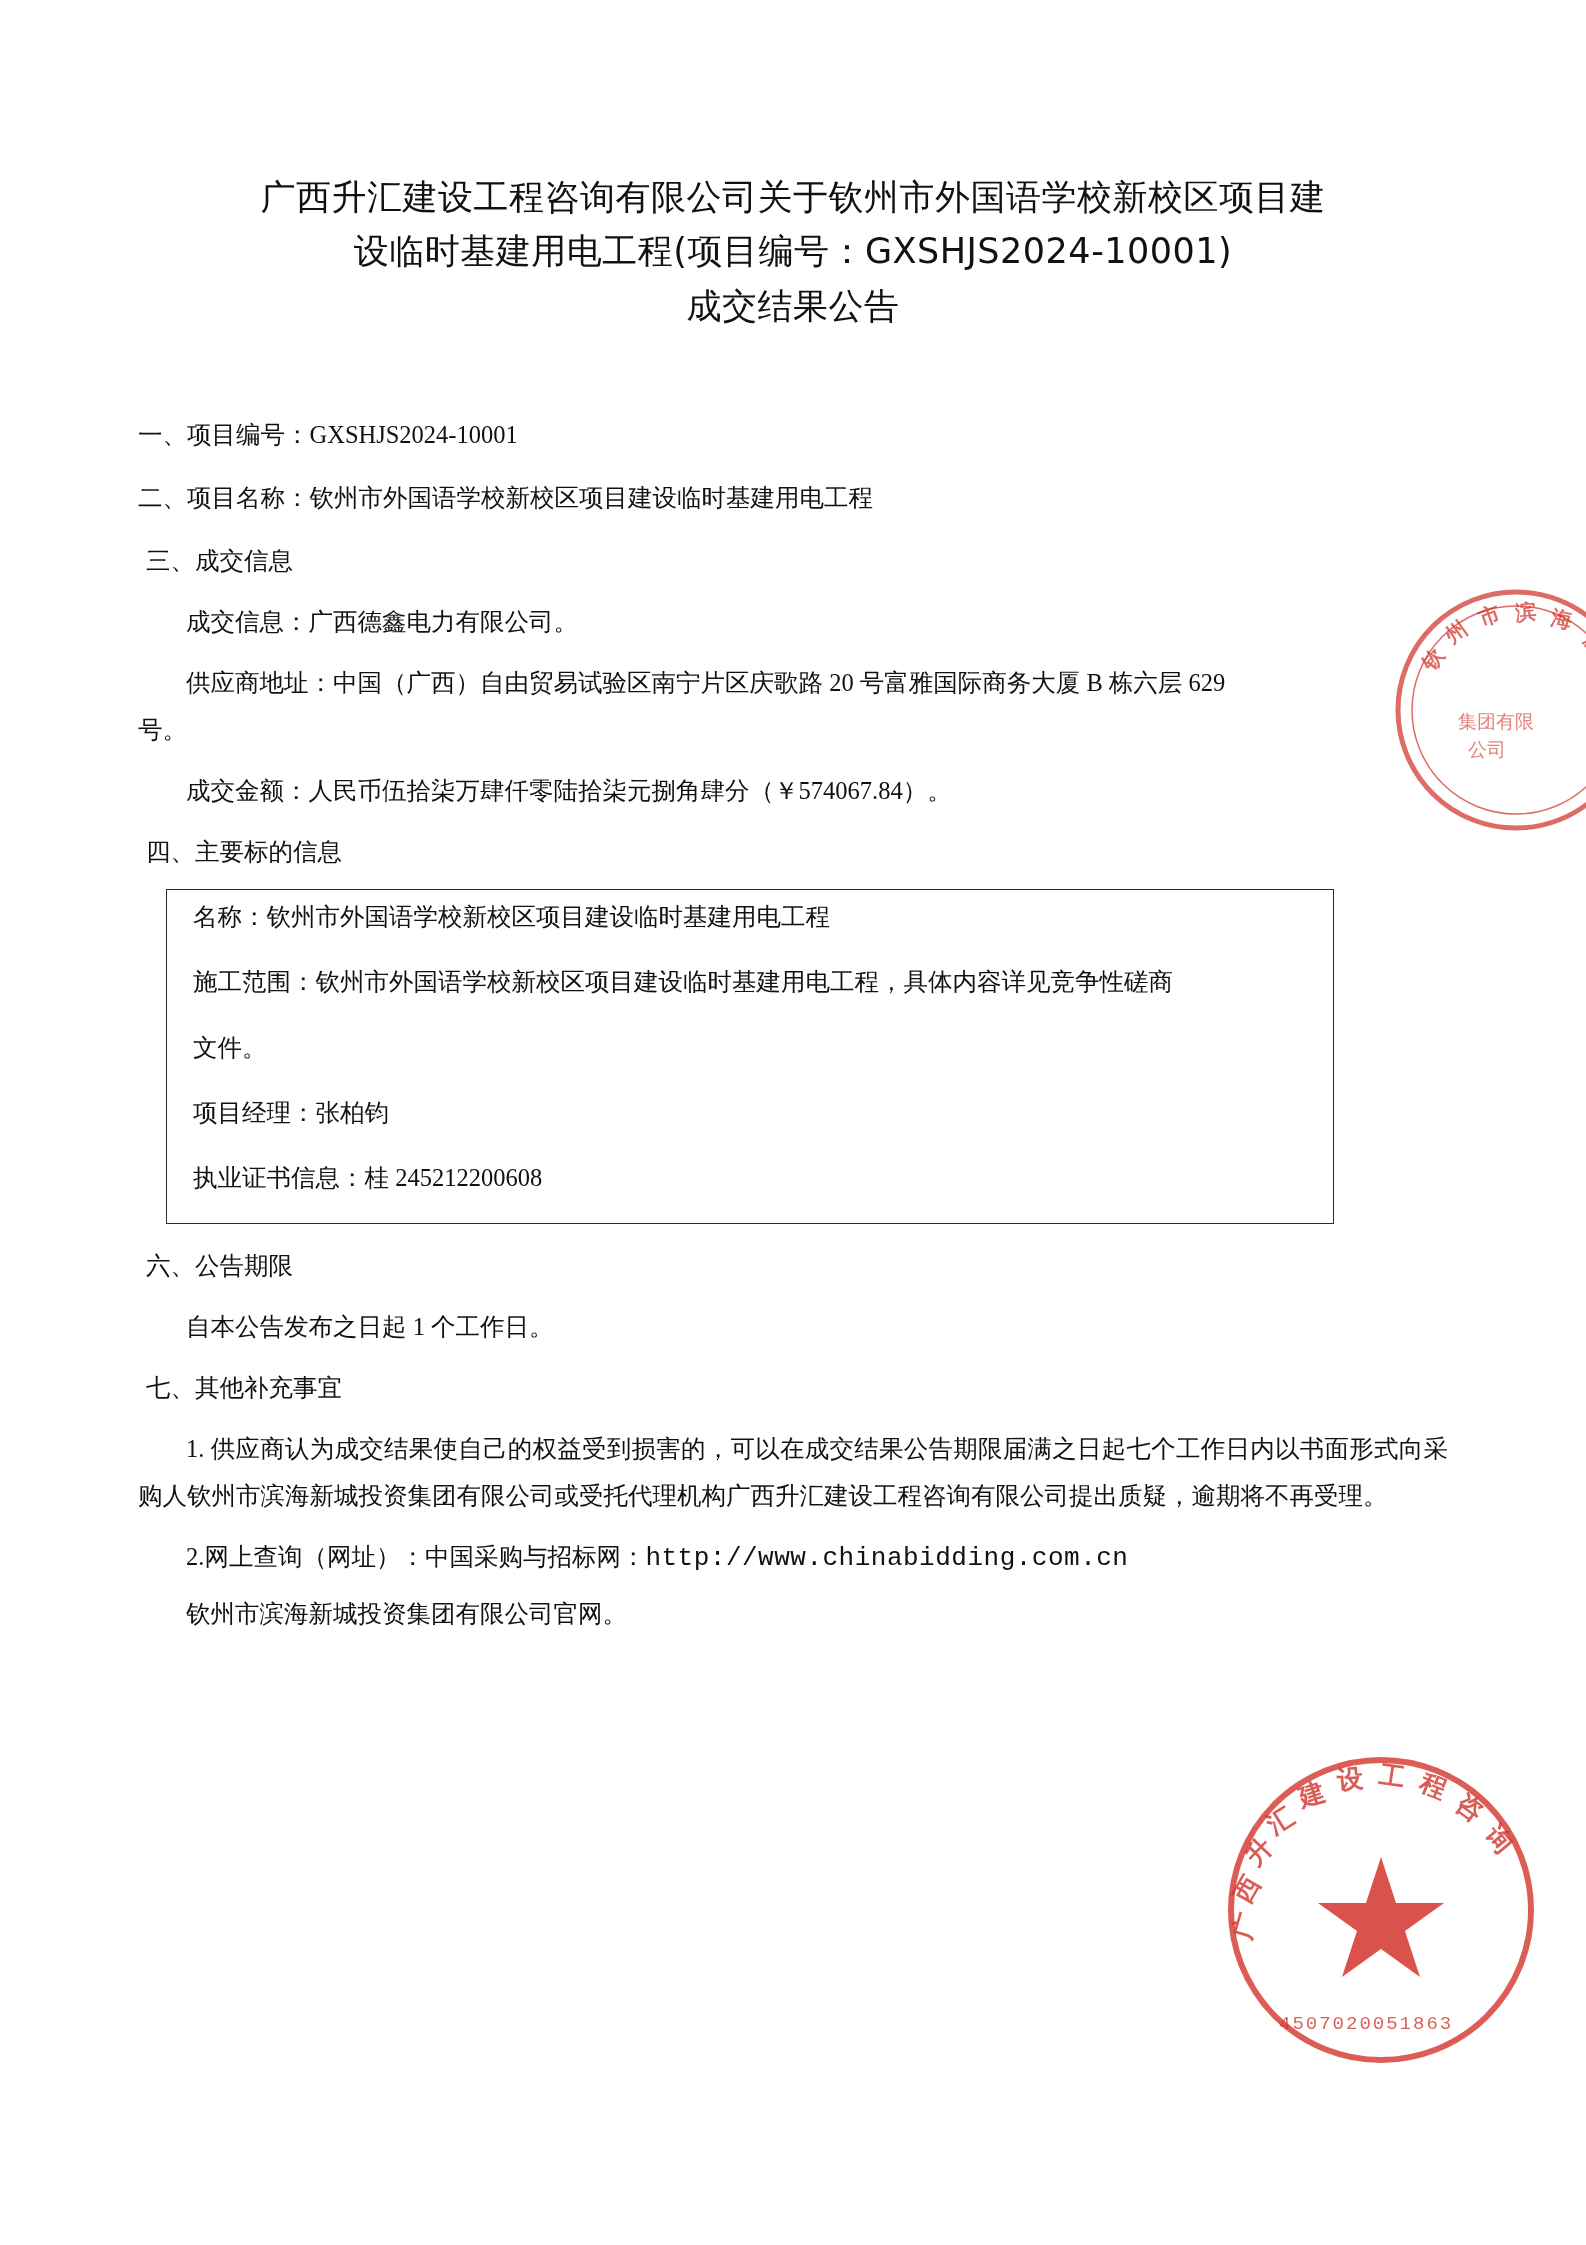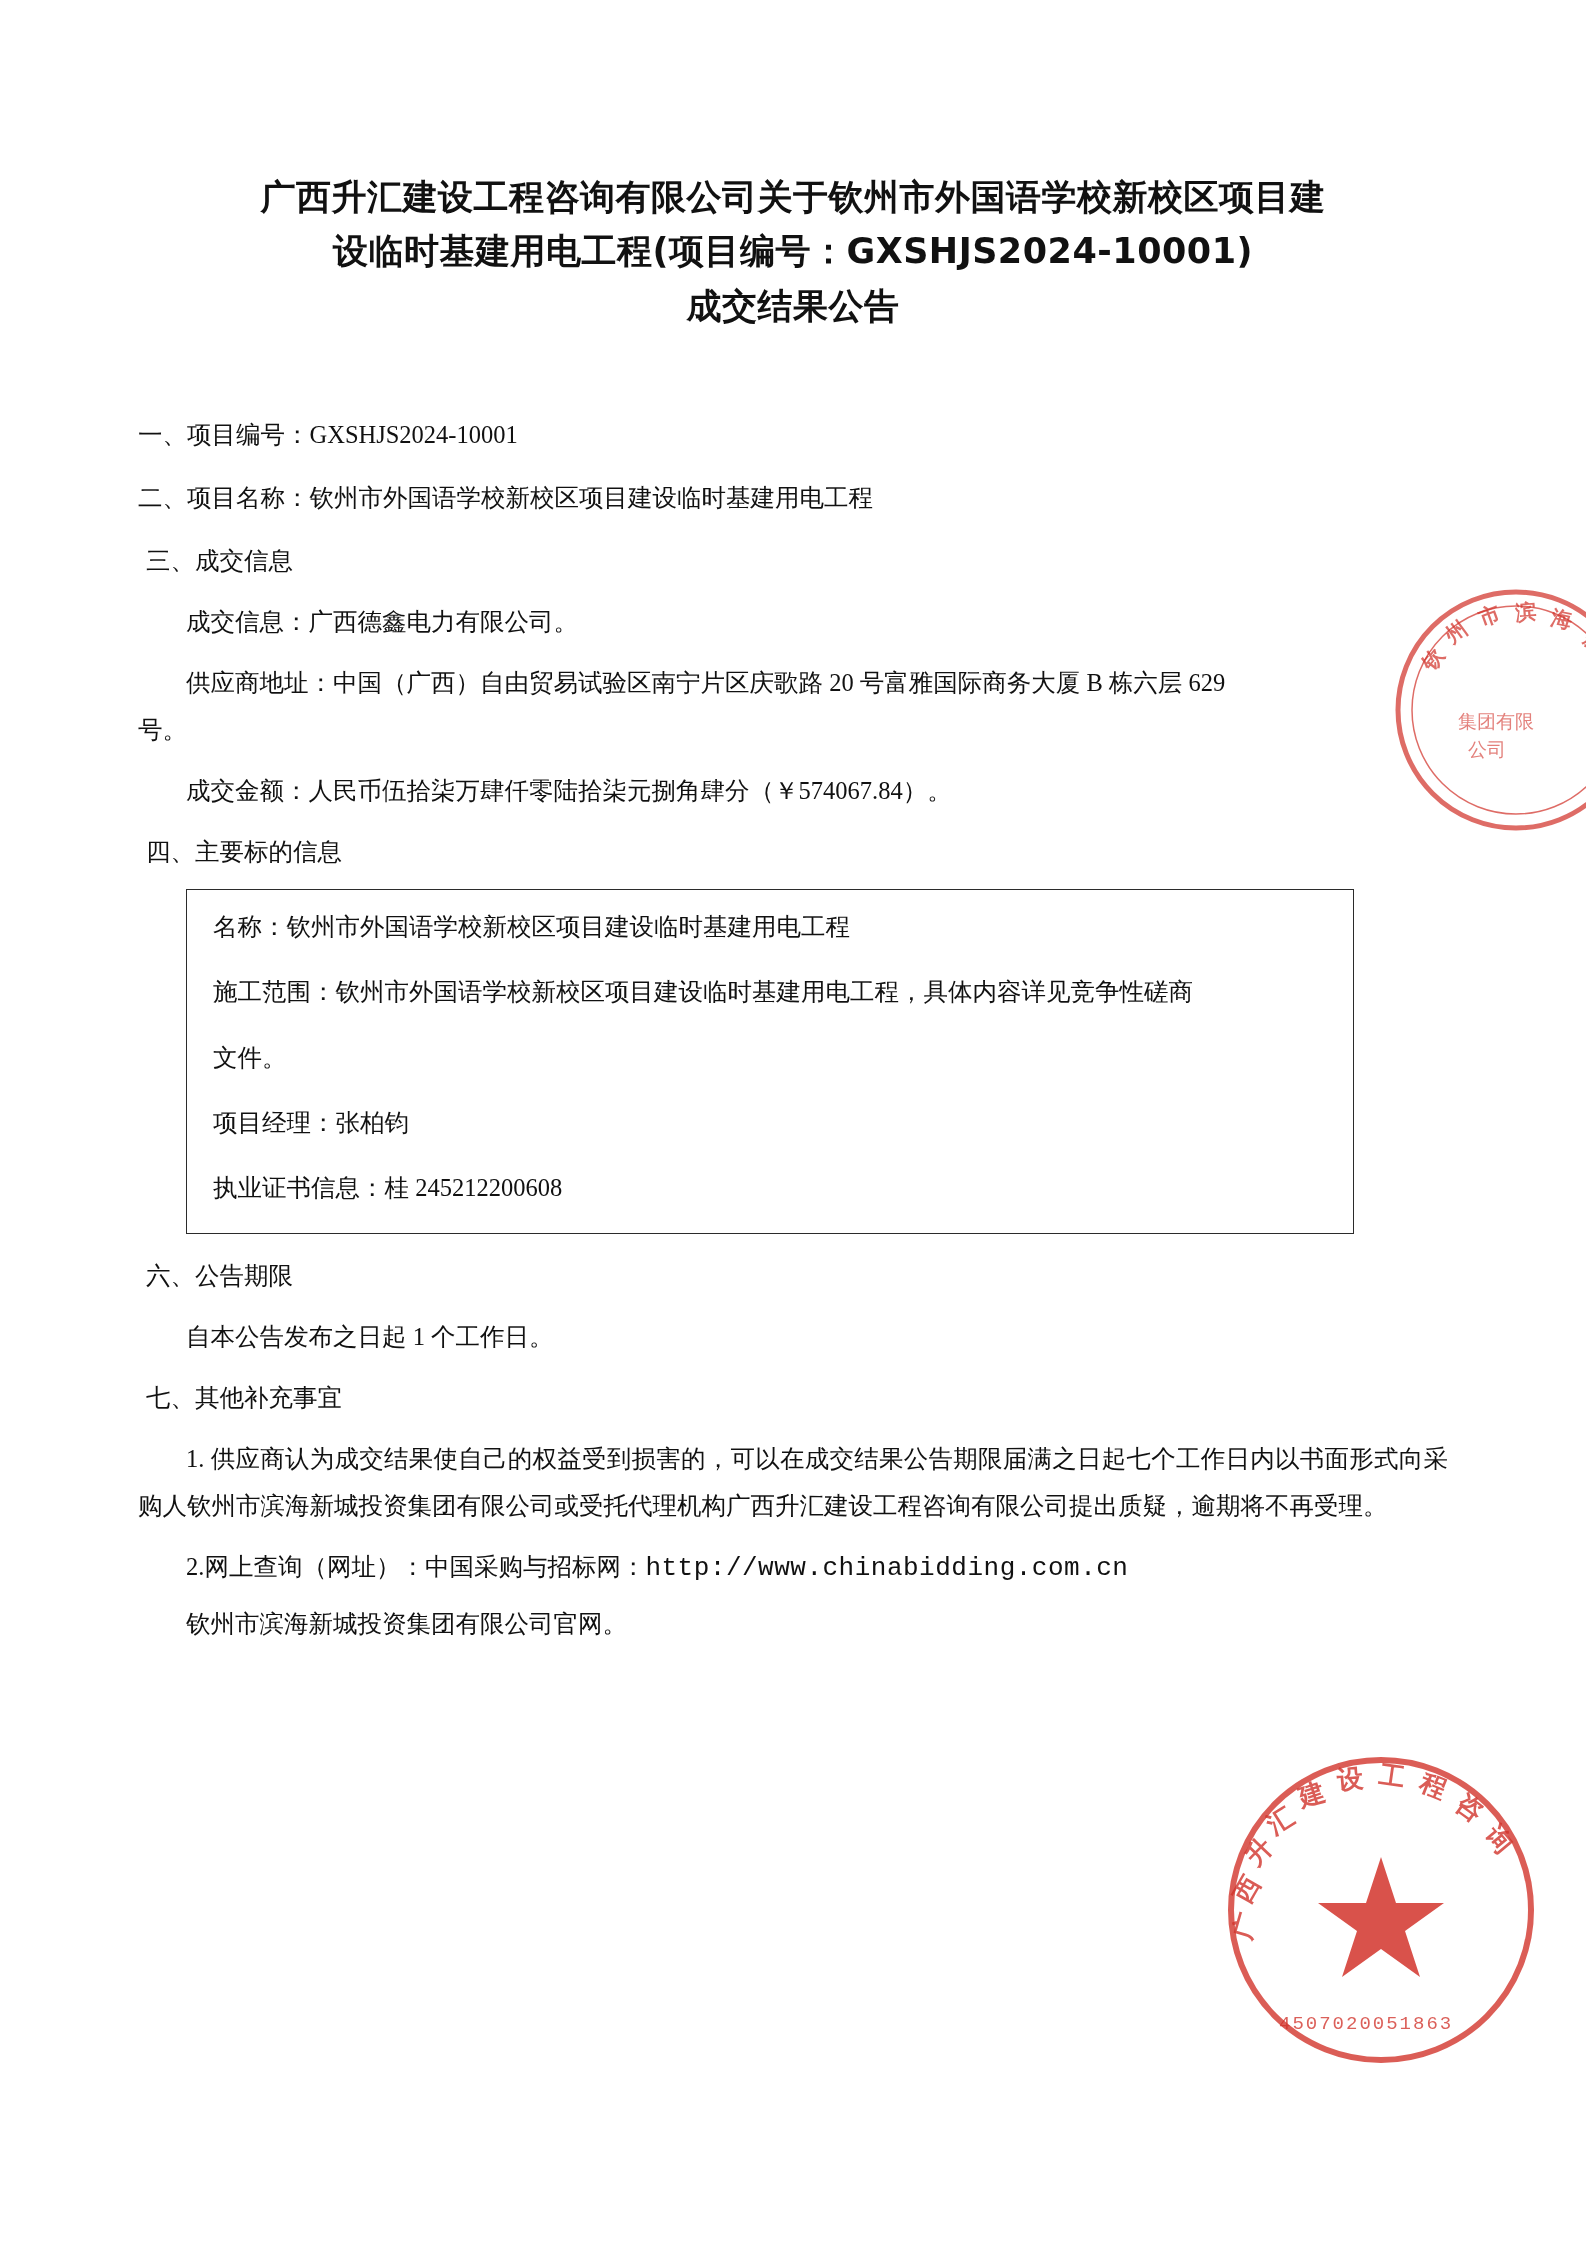--- a/index.html
+++ b/index.html
@@ -20,21 +20,21 @@
   .content {
     position: absolute;
     left: 138px;
     top: 170px;
     width: 1310px;
   }
 
   
   .doc-title {
     font-family: "DejaVu Sans", "Liberation Sans", sans-serif;
-    font-weight: bold;
+    font-weight: normal;
     font-size: 35px;
     line-height: 1.55;
     text-align: center;
     letter-spacing: 0.5px;
     margin: 0 0 10px 0;
   }
   .doc-title .line1 { display: block; text-align: justify; text-align-last: center; }
   .doc-title .line2 { display: block; }
   .doc-title .line3 { display: block; }
 
@@ -62,22 +62,22 @@
   }
   .para-indent {
     margin: 0 0 14px 0;
     text-indent: 48px;
     text-align: justify;
   }
 
   
   .box {
     border: 1.6px solid #2b2b2b;
-    margin: 10px 0 18px 48px;
-    padding: 14px 26px 18px 26px;
+    margin: 10px 0 18px 28px;
+    padding: 4px 26px 18px 26px;
     width: 1168px;
     box-sizing: border-box;
   }
   .box p {
     margin: 0 0 20px 0;
     line-height: 1.85;
     font-size: 24.5px;
   }
   .box p:last-child { margin-bottom: 4px; }
   .box .cont { text-indent: 0; }

